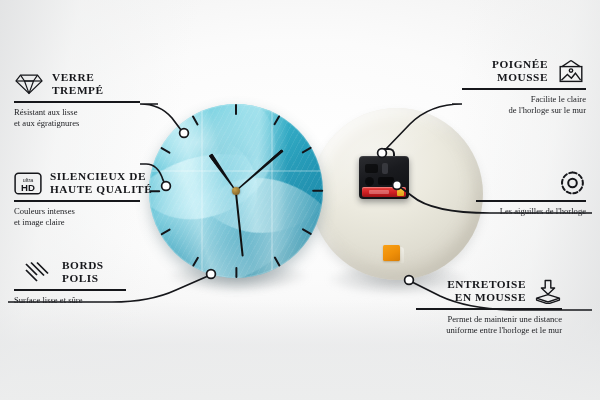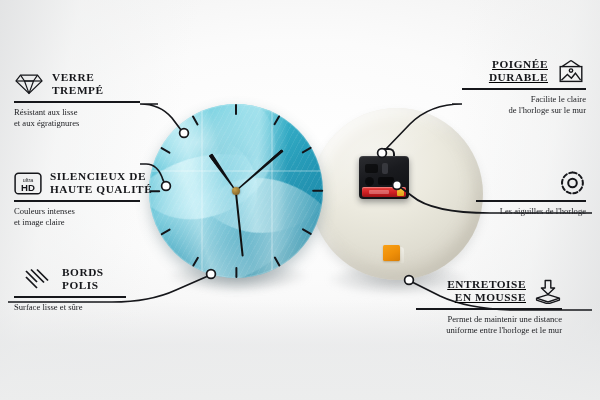--- a/index.html
+++ b/index.html
@@ -110,21 +110,21 @@
   .hand{position:absolute;left:50%;top:50%;background:#0e0f12;transform-origin:0% 50%;border-radius:2px;}
   .hand-h{width:45px;height:4.6px;margin-top:-2.3px;clip-path:polygon(0 38%,100% 0,100% 100%,0 62%);}
   .hand-m{width:62px;height:3.6px;margin-top:-1.8px;clip-path:polygon(0 30%,100% 4%,100% 96%,0 70%);}
   .hand-s{width:66px;height:1.6px;margin-top:-.8px;background:#111;}
   .cap{position:absolute;left:50%;top:50%;width:8px;height:8px;margin:-4px 0 0 -4px;border-radius:50%;
        background:radial-gradient(circle at 35% 32%, #c9a14a, #6d5320);box-shadow:0 0 2px rgba(0,0,0,.5);}
 
   
   .callout{position:absolute;}
   .head{display:flex;align-items:center;gap:8px;}
-  .head.right{justify-content:flex-end;text-decoration:underline;}
+  .head.right{justify-content:flex-end;}
   .titles{font-family:"Liberation Serif", serif;font-weight:bold;color:#15161a;
           font-size:11.3px;line-height:13.2px;letter-spacing:.55px;}
   .titles .t2{white-space:nowrap;}
   .rule{height:1.6px;background:#16171b;margin-top:4px;}
   .desc{font-family:"Liberation Serif", serif;color:#1c1d21;font-size:8.6px;line-height:11px;margin-top:4px;}
   .desc.right{text-align:right;}
   .icon{flex:0 0 auto;color:#15161a;display:block;}
 
   .conn{position:absolute;left:0;top:0;width:600px;height:400px;pointer-events:none;}
 </style>
@@ -252,21 +252,21 @@
         <div class="t2">HAUTE QUALITÉ</div>
       </div>
     </div>
     <div class="rule" style="width:126px;"></div>
     <div class="desc">
       <div>Couleurs intenses</div>
       <div>et image claire</div>
     </div>
   </div>
 
-  <div class="callout" style="left:14px;top:266px;width:112px;">
+  <div class="callout" style="left:14px;top:259px;width:112px;">
     <div class="head" style="gap:12px;padding-left:10px;">
       <svg class="icon" width="26" height="24" viewBox="0 0 26 24">
         <g stroke="#15161a" stroke-width="1.7" fill="none">
           <path d="M2,4 L13,15"></path>
             <path d="M2,10 L13,21"></path>
           <path d="M7,2.5 L20,15.5"></path>
             <path d="M13,2.5 L24,13.5"></path>
         </g>
       </svg>
       <div class="titles">
@@ -277,21 +277,21 @@
     <div class="rule" style="width:112px;"></div>
     <div class="desc">
       <div>Surface lisse et sûre</div>
     </div>
   </div>
 
   <div class="callout" style="left:462px;top:58px;width:124px;">
     <div class="head right">
       <div class="titles" style="text-align:right;">
         <div class="t1">POIGNÉE</div>
-        <div class="t2">DURABLE</div>
+        <div class="t2">MOUSSE</div>
       </div>
       <svg class="icon" width="30" height="25" viewBox="0 0 30 25">
         <g fill="none" stroke="#15161a" stroke-width="1.4">
           <path d="M15,1.5 L6,7.6"></path>
             <path d="M15,1.5 L24,7.6"></path>
           <rect x="4.2" y="7.6" width="21.6" height="14.8"></rect>
           <circle cx="15" cy="11.6" r="1.7"></circle>
           <path d="M5.4,21.2 L11.4,15.4 L15.4,19.2 L19.4,14.2 L24.6,21.2"></path>
         </g>
       </svg>

